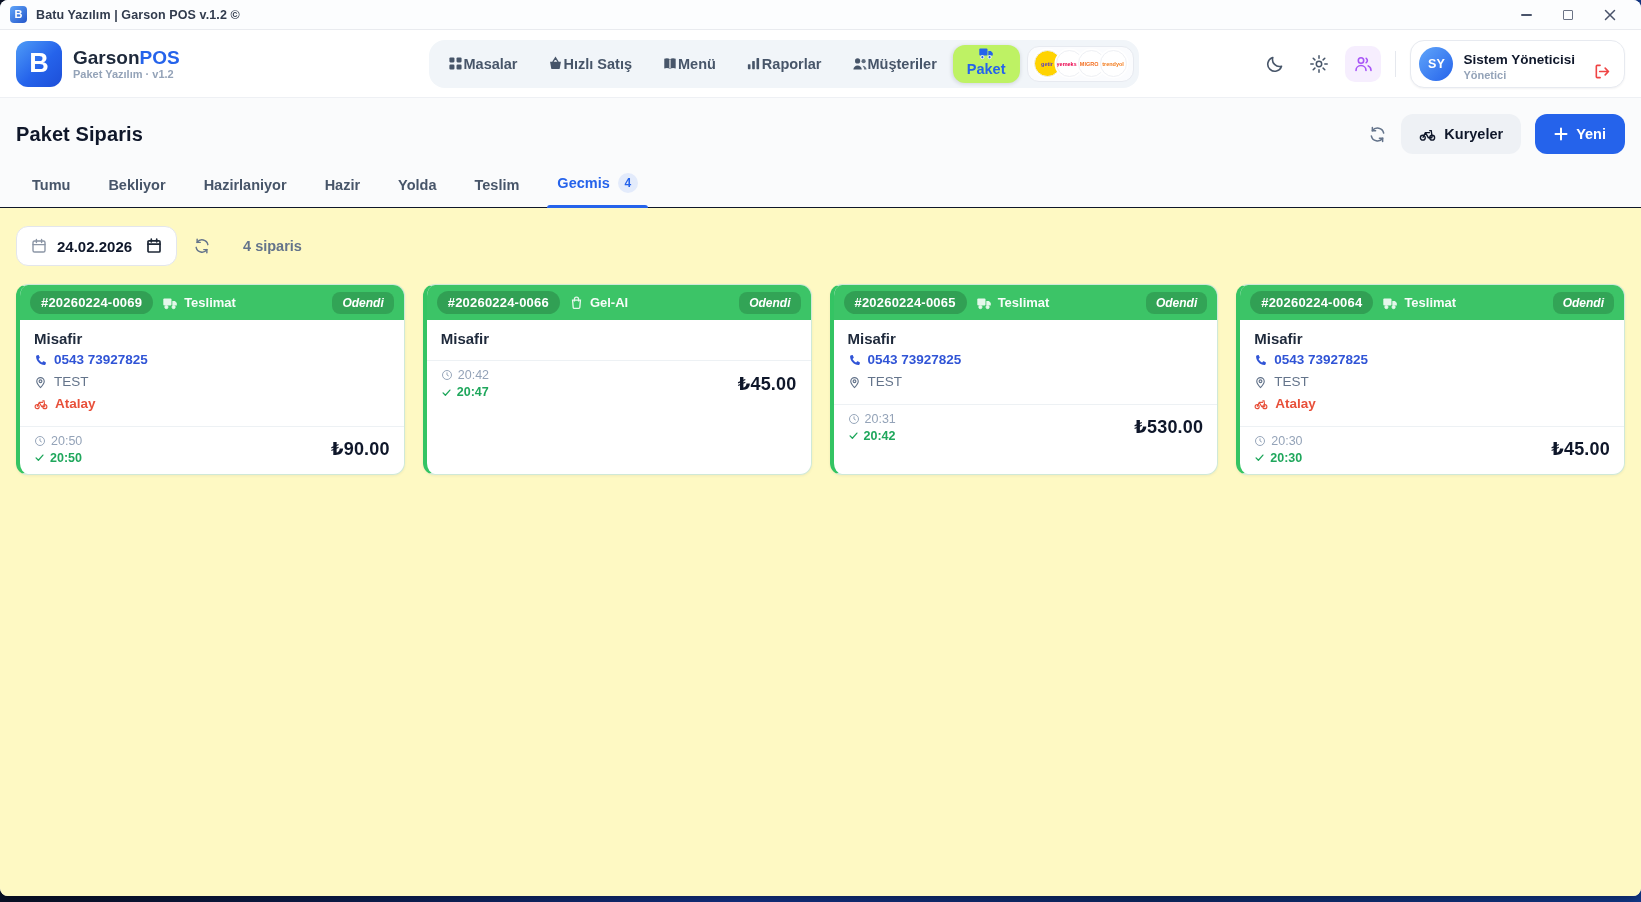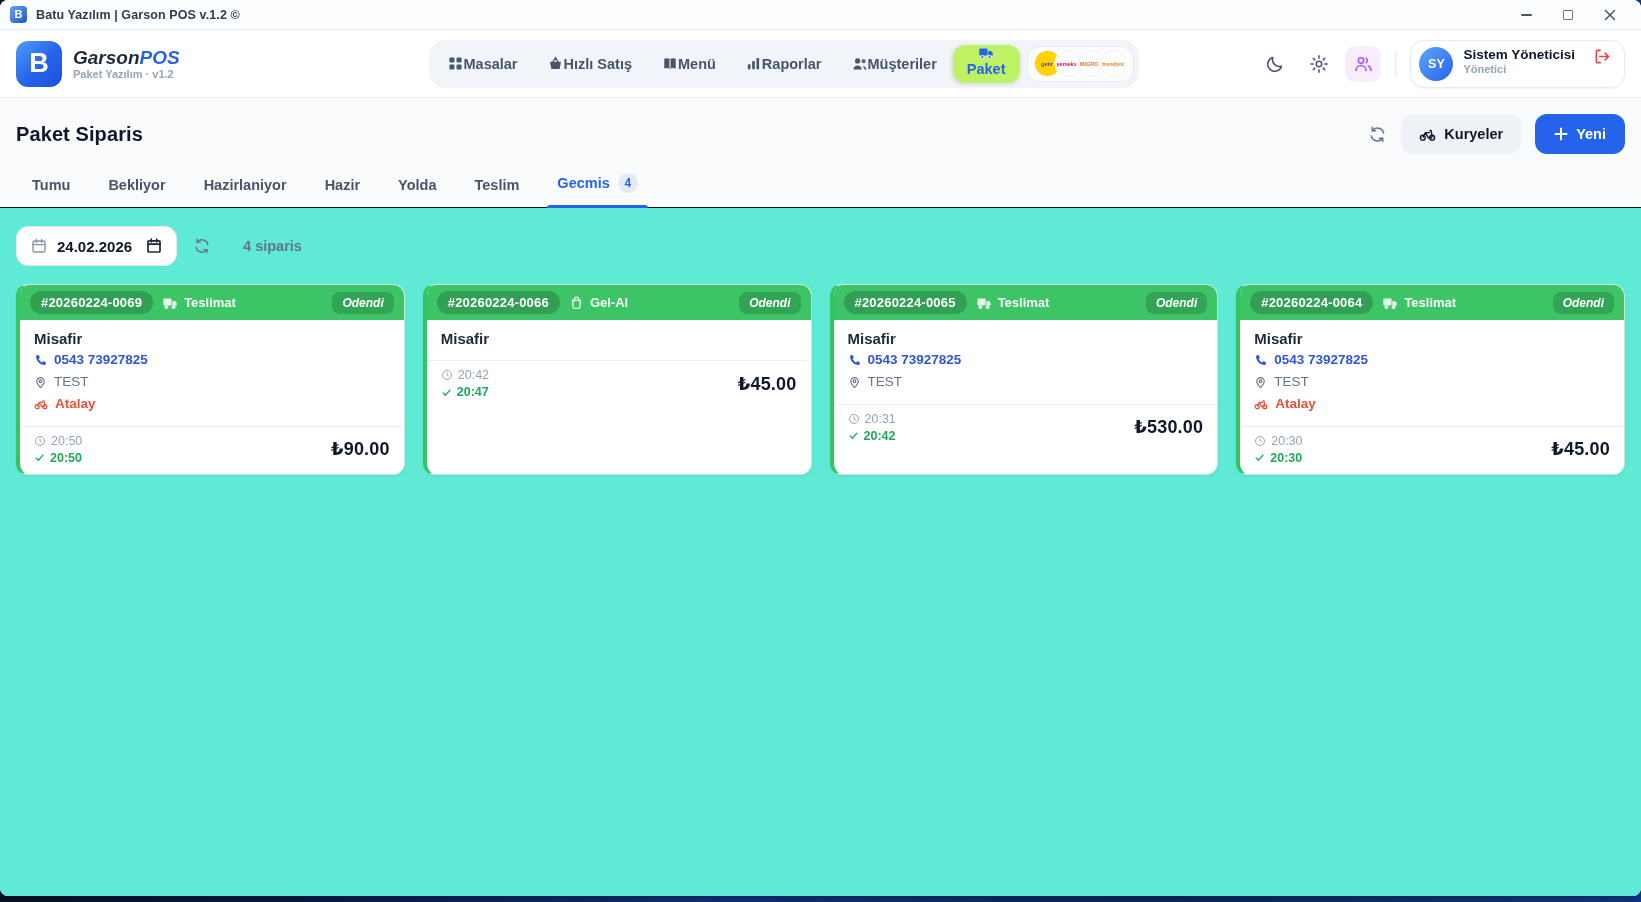--- a/index.html
+++ b/index.html
@@ -23,41 +23,41 @@
   .tb-btn{width:42px;height:28px;display:grid;place-items:center;color:#49536a;background:none;border:none;cursor:pointer;}
   .tb-min{width:11px;height:2px;background:#49536a;border-radius:1px;}
   .tb-max{width:10px;height:10px;border:1.5px solid #6b7385;border-radius:1px;}
 
   
   .header{height:68px;background:#fff;border-bottom:1px solid #eef0f4;display:flex;align-items:center;
           padding:0 16px;position:relative;flex:none;}
   .logo{width:46px;height:46px;border-radius:12px;background:linear-gradient(135deg,#4f9cf7 0%,#2563eb 55%,#1d4ed8 100%);
         color:#fff;font-weight:800;font-size:27px;display:grid;place-items:center;flex:none;}
   .brand{margin-left:11px;}
-  .brand-name{font-size:19px;font-weight:800;color:#1e293b;line-height:1.15;font-style:italic;}
+  .brand-name{font-size:19px;font-weight:800;color:#1e293b;line-height:1.15;}
   .brand-name .pos{color:var(--accent);}
   .brand-sub{font-size:11px;color:#94a3b8;font-weight:600;}
   .nav-wrap{position:absolute;left:50%;top:50%;transform:translate(calc(-50% - 37px),-50%);}
   .nav{display:flex;align-items:center;background:#f1f5f9;border-radius:16px;padding:5px;gap:2px;}
   .nav-item{display:flex;align-items:center;height:38px;padding:0 14px;border-radius:12px;border:none;
             background:transparent;color:#475569;font-size:14.5px;font-weight:600;cursor:pointer;white-space:nowrap;}
   .nav-item.active{background:#bef264;color:var(--accent);box-shadow:0 1px 4px rgba(16,24,40,.14);flex-direction:column;}
   .nav-icon{width:16px;height:16px;}
   .badges{display:flex;align-items:center;background:#fbfcfe;border:1px solid #e7eaf0;border-radius:12px;
           padding:3px 6px;margin-left:5px;height:36px;}
   .pbadge{width:27px;height:27px;border-radius:50%;display:grid;place-items:center;font-size:5.5px;font-weight:800;
           border:1.5px solid #eef0f4;background:#fff;margin-left:-5px;cursor:pointer;box-shadow:0 0 0 1.5px #fff;
           overflow:hidden;white-space:nowrap;}
   .pbadge:first-child{margin-left:0;}
   .right-controls{margin-left:auto;display:flex;align-items:center;gap:8px;}
   .icon-btn{width:36px;height:36px;display:grid;place-items:center;border:none;background:transparent;
             color:#475569;border-radius:10px;cursor:pointer;}
   .icon-btn.users-btn{background:#f6eefe;color:#a855f7;}
   .vdiv{width:1px;height:26px;background:#e5e8ee;margin:0 6px;}
-  .user-chip{display:flex;align-items:flex-start;gap:10px;background:#fff;border:1px solid #e7eaf0;border-radius:14px;
+  .user-chip{display:flex;align-items:flex-end;gap:10px;background:#fff;border:1px solid #e7eaf0;border-radius:14px;
              padding:6px 12px 6px 8px;cursor:pointer;box-shadow:0 1px 2px rgba(16,24,40,.05);}
   .avatar{width:34px;height:34px;border-radius:50%;background:linear-gradient(135deg,#60a5fa,#2563eb);
           color:#fff;font-weight:800;font-size:12.5px;display:grid;place-items:center;flex:none;}
   .user-name{font-size:13.5px;font-weight:700;color:#0f172a;line-height:1.2;}
   .user-role{font-size:11px;color:#94a3b8;font-weight:600;}
   .logout-btn{color:#ef4444;background:none;border:none;margin-left:8px;cursor:pointer;display:grid;place-items:center;}
 
   
   .upper{background:#fafbfc;flex:none;}
   .page-head{display:flex;align-items:center;padding:16px 16px 12px;}
@@ -71,21 +71,21 @@
   .tabs{display:flex;align-items:flex-end;gap:34px;padding:0 30px;border-bottom:1px solid #0f172a;height:42px;}
   .tab{position:relative;background:none;border:none;padding:0 2px 14px;font-size:14.5px;font-weight:600;
        color:#475569;display:flex;align-items:center;gap:8px;cursor:pointer;white-space:nowrap;}
   .tab.active{color:var(--accent);font-weight:700;}
   .tab.active::after{content:"";position:absolute;left:-8px;right:-8px;bottom:-1px;height:3px;background:var(--accent);
                      border-radius:3px 3px 0 0;}
   .tab-badge{min-width:20px;height:20px;border-radius:999px;background:#e3ebfb;color:var(--accent);font-size:12px;
              font-weight:700;display:grid;place-items:center;padding:0 5px;}
 
   
-  .content{flex:1;background:#5eead4;padding:18px 16px;}
+  .content{flex:1;background:#fef9c3;padding:18px 16px;}
   .date-row{display:flex;align-items:center;gap:16px;margin-bottom:18px;}
   .date-input{display:flex;align-items:center;gap:10px;background:#fff;border:1px solid #e3e6ec;border-radius:12px;
               height:40px;padding:0 14px;font-size:15px;font-weight:700;color:#0f172a;cursor:pointer;}
   .date-input .cal-gray{color:#8b95a5;}
   .date-input .cal-native{color:#1f2937;margin-left:4px;}
   .count-label{color:#64748b;font-size:14.5px;font-weight:600;margin-left:16px;}
   .grid{display:grid;grid-template-columns:repeat(4,1fr);gap:18px;align-items:stretch;}
 
   
   .card{background:#fff;border:1px solid #cfe9d8;border-left:4px solid #34c463;border-radius:12px;overflow:hidden;

